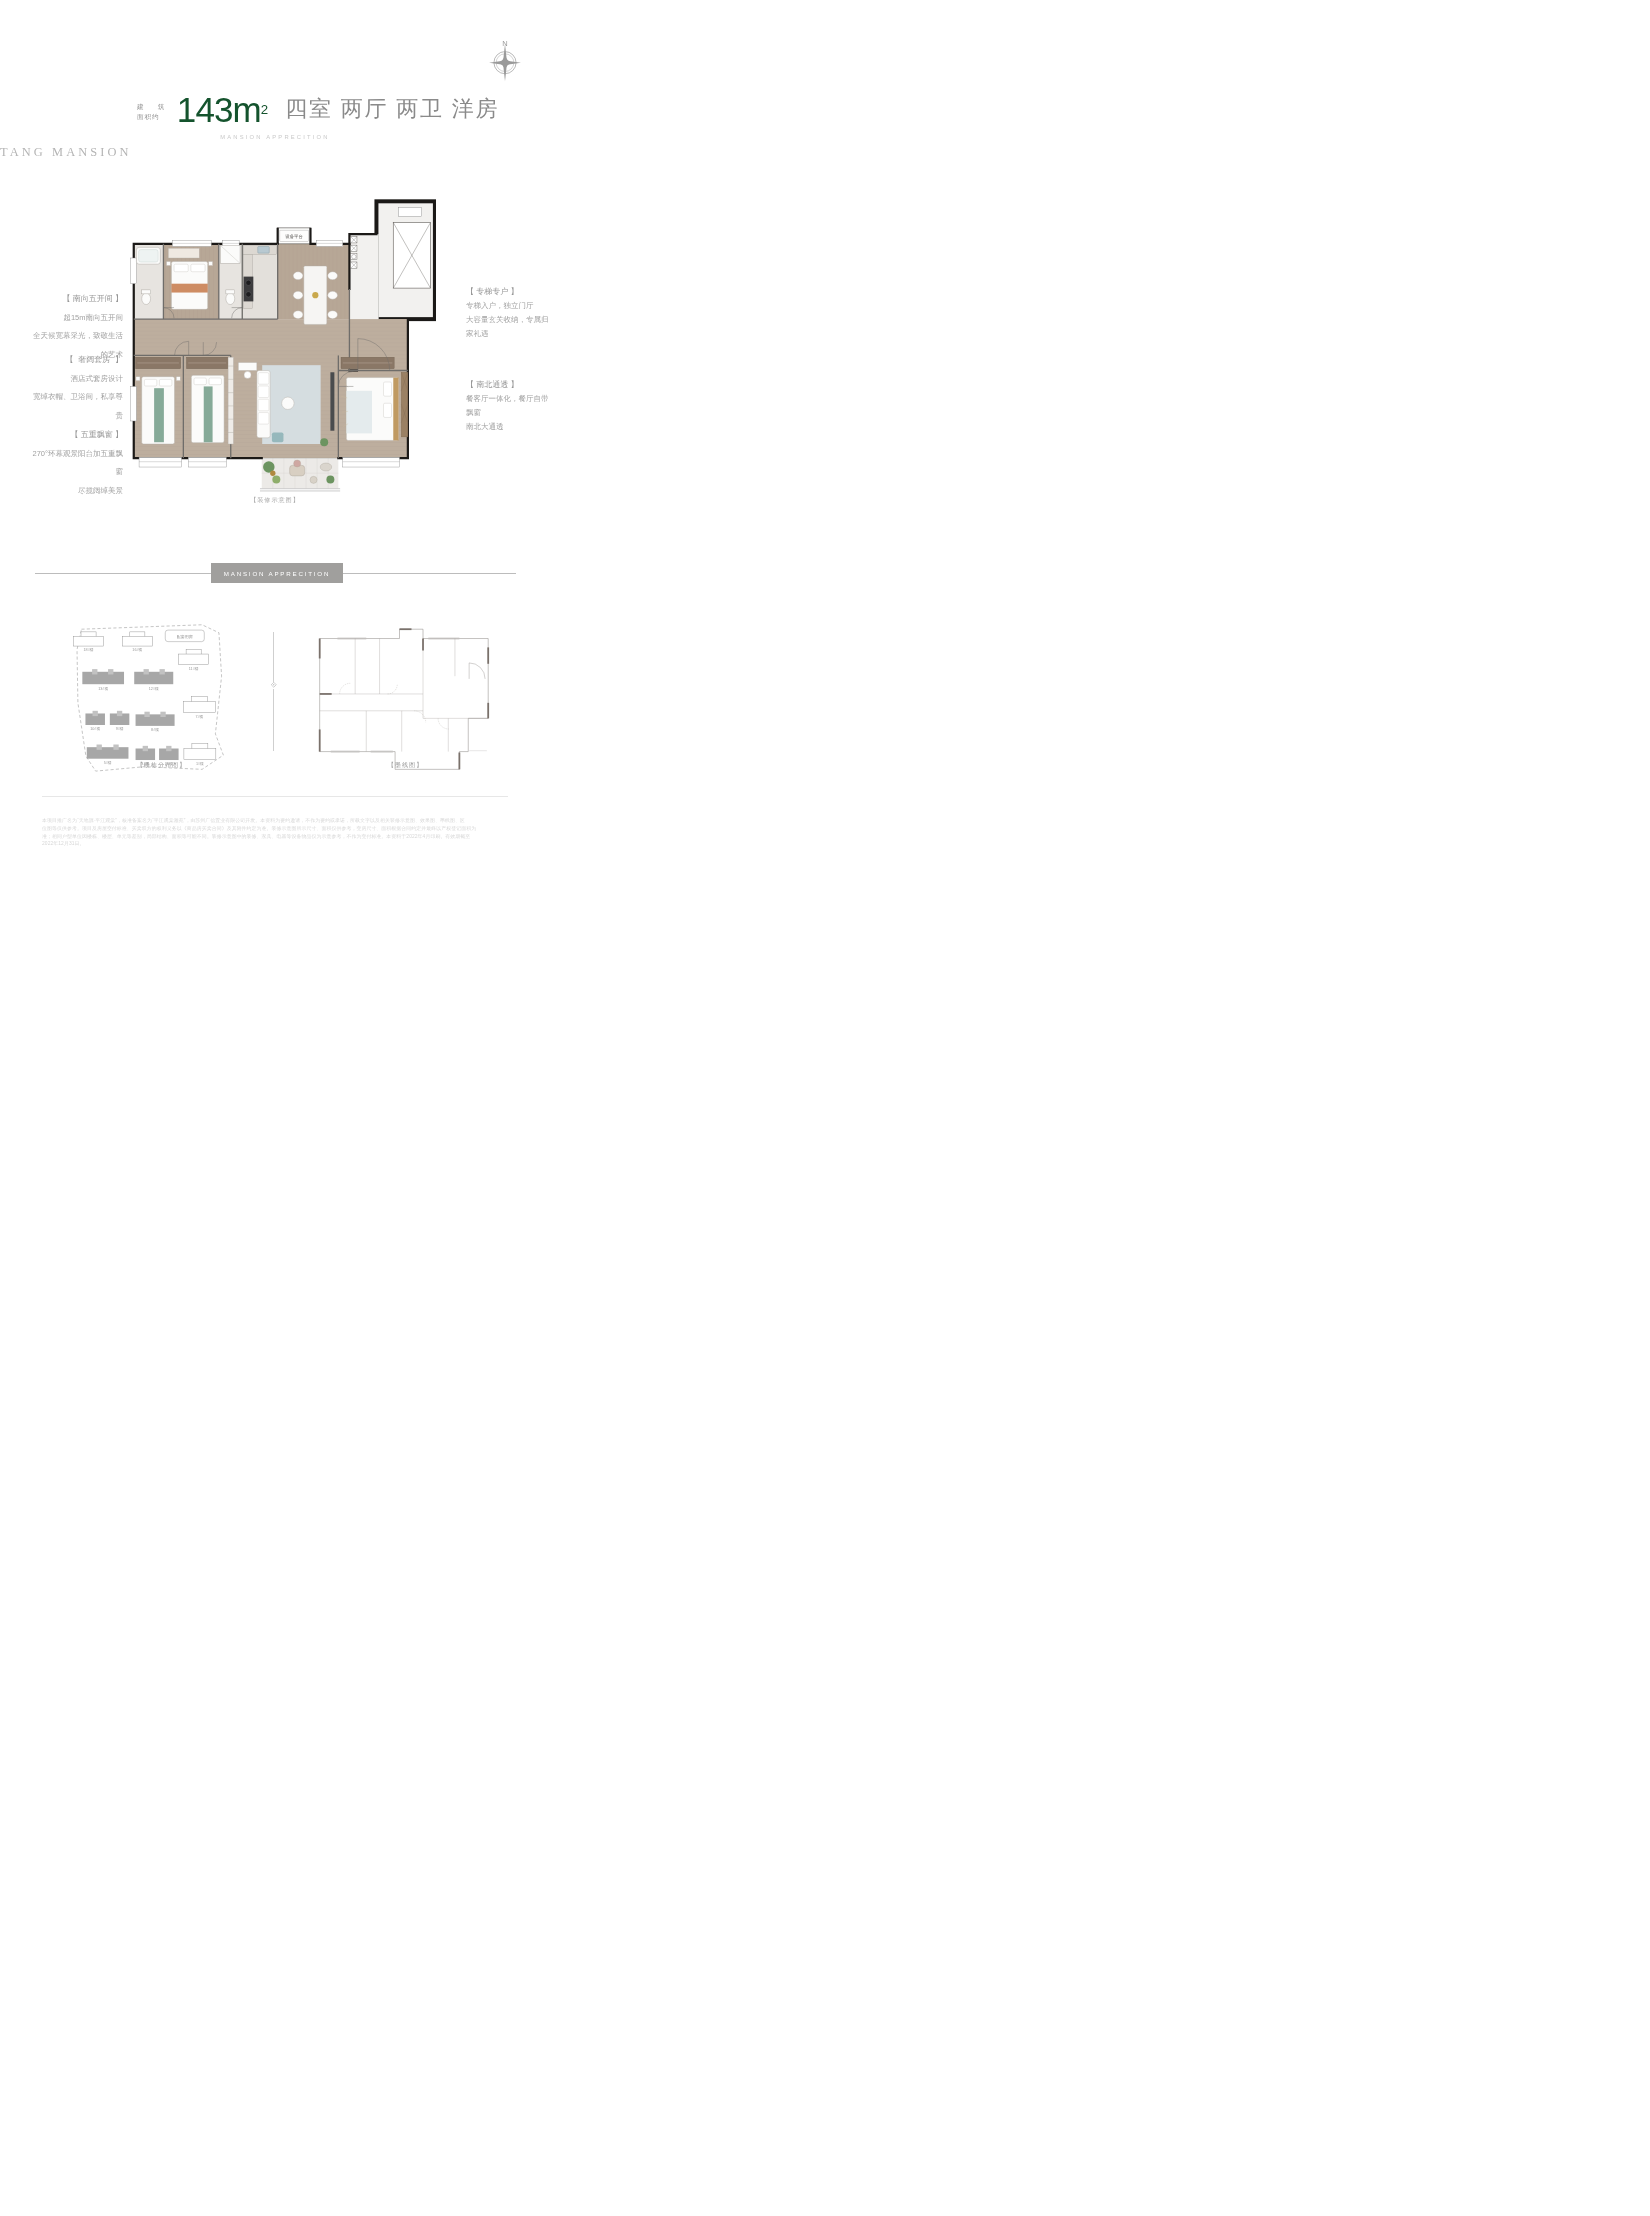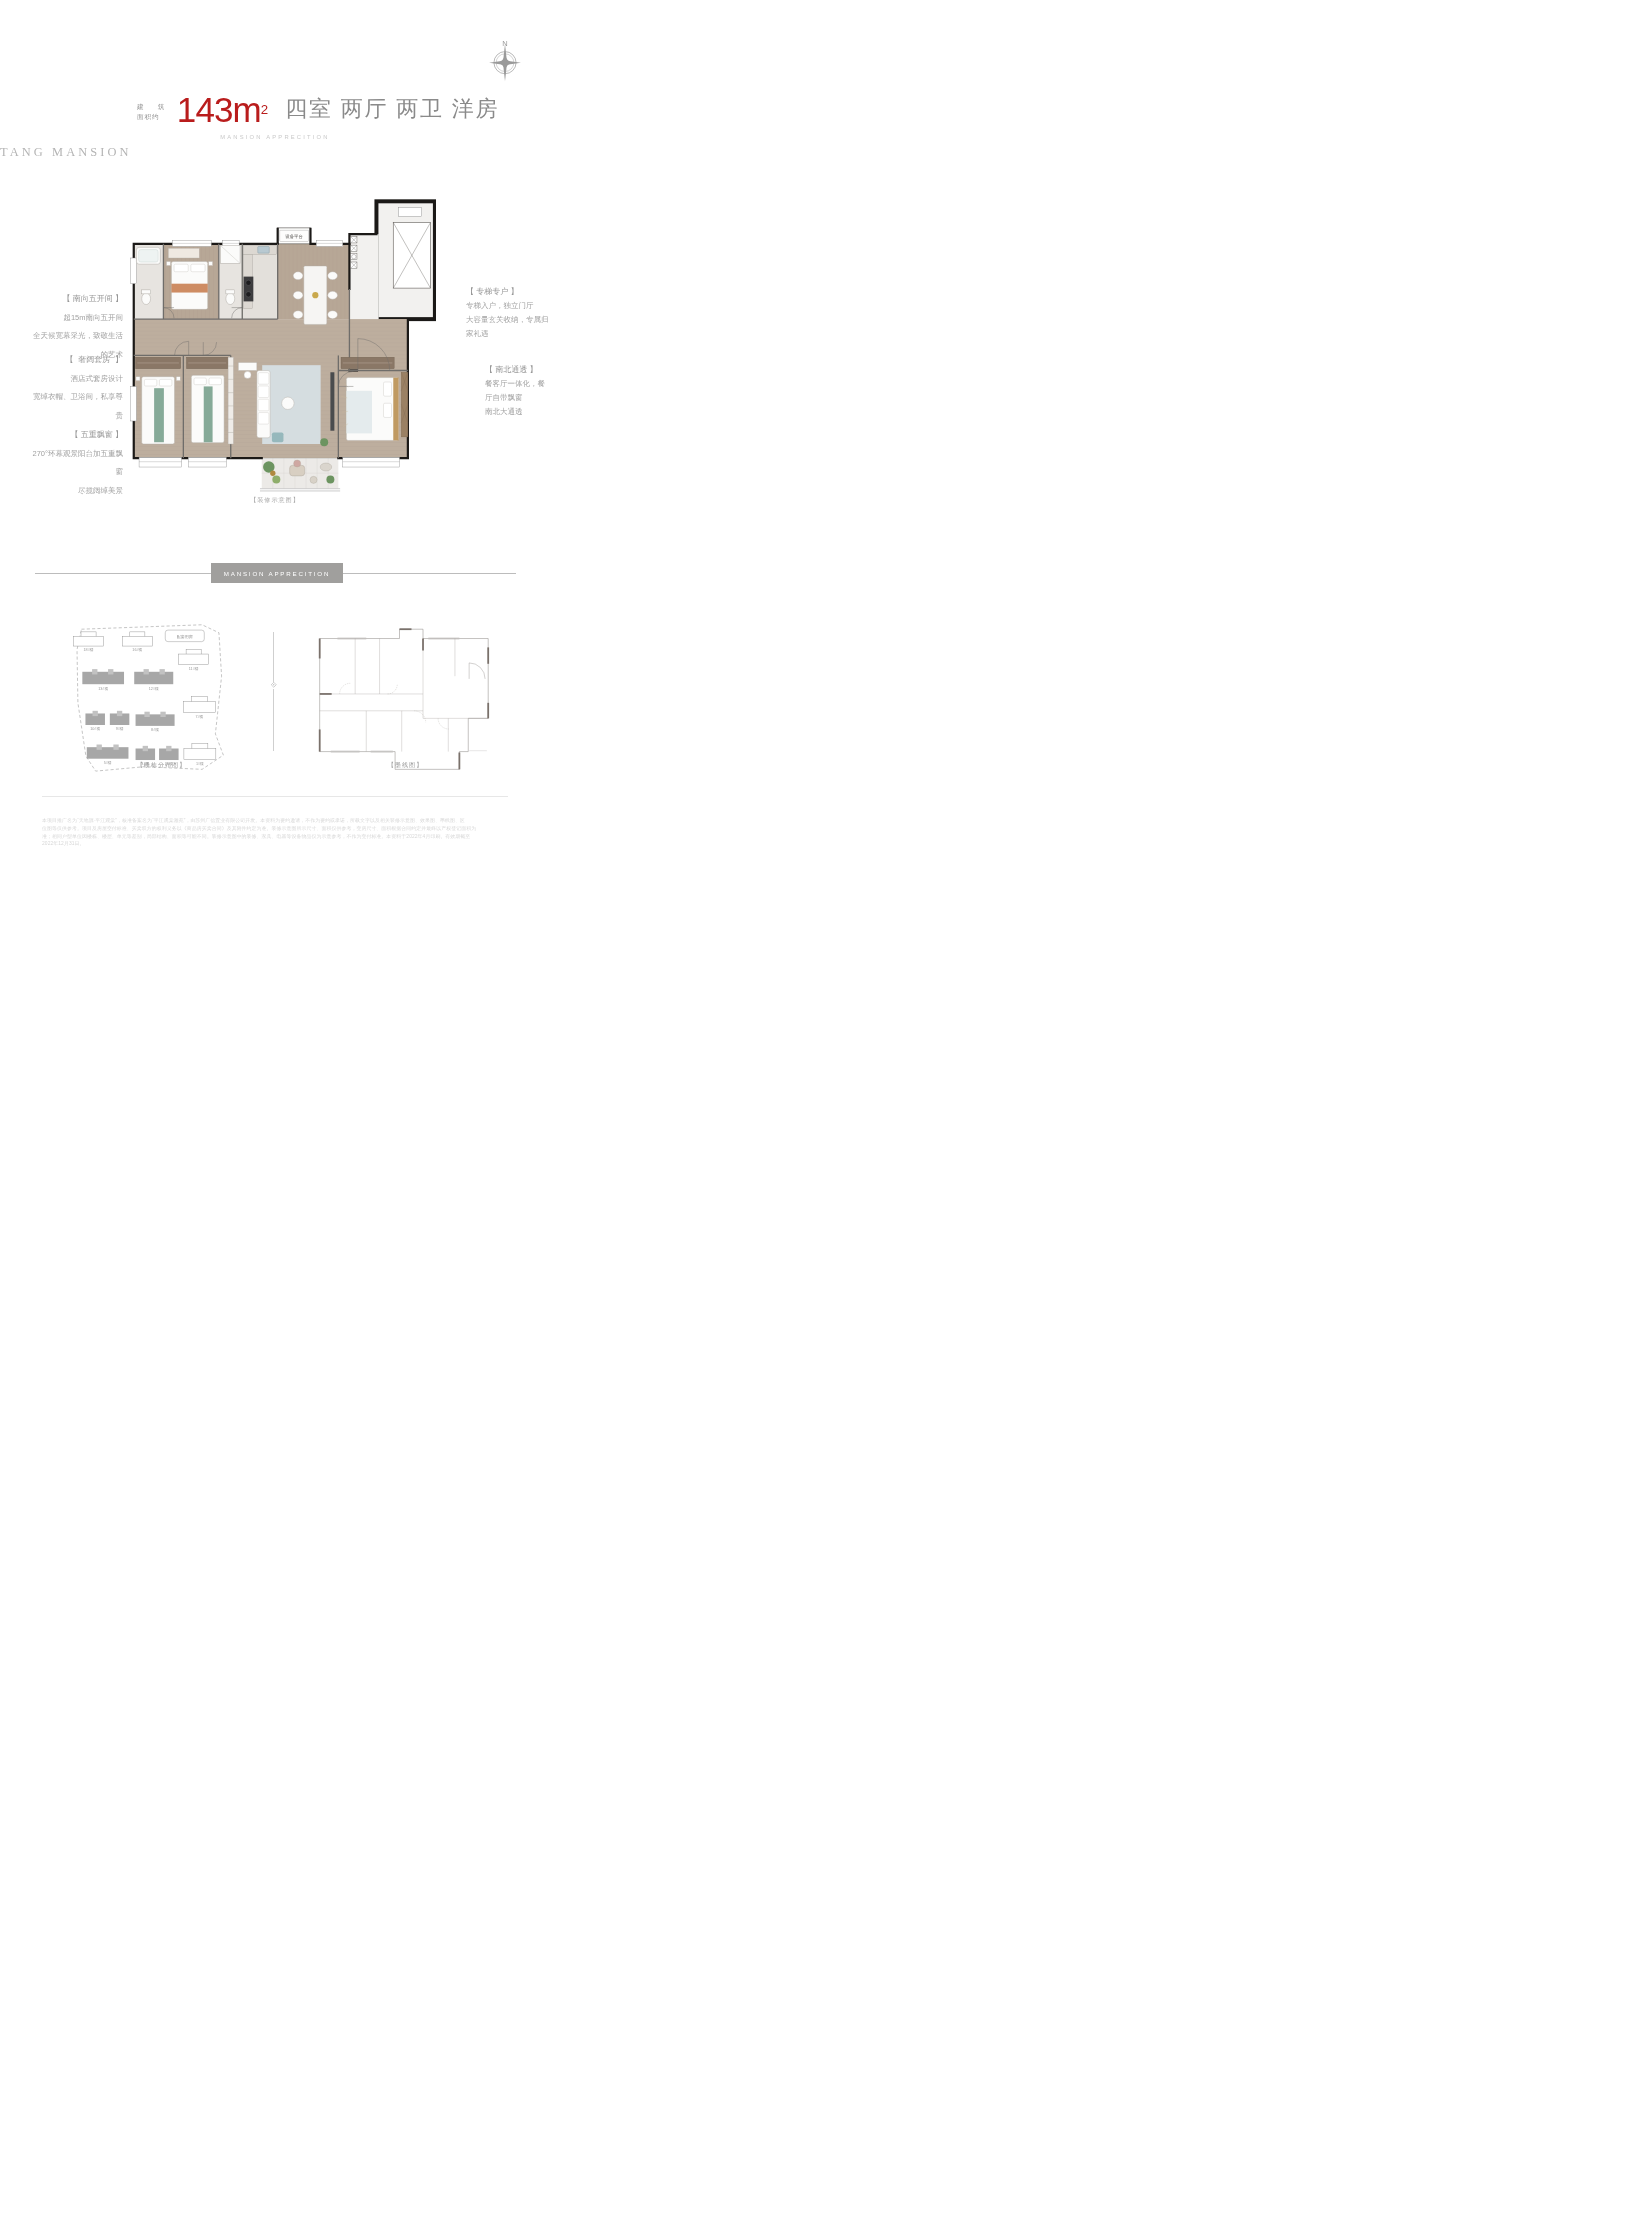--- a/index.html
+++ b/index.html
@@ -5,21 +5,21 @@
   html,body{margin:0;padding:0;background:#ffffff;}
   .page{position:relative;width:550px;height:911px;background:#fff;overflow:hidden;
         font-family:"Liberation Sans", sans-serif;}
   .abs{position:absolute;}
 
   
   .hdr-row{position:absolute;left:137px;top:94px;display:flex;align-items:flex-end;}
   .area-label{color:#8e8e8e;font-size:6.6px;line-height:9.8px;margin-right:6.2px;margin-bottom:3.5px;}
   .area-label .l1{letter-spacing:6.2px;}
   .area-label .l2{letter-spacing:0.9px;}
-  .area-number{color:#b91c1c;font-size:35px;font-weight:300;line-height:31px;letter-spacing:-0.9px;}
+  .area-number{color:#14532d;font-size:35px;font-weight:300;line-height:31px;letter-spacing:-0.9px;}
   .area-number sup{font-size:13.3px;font-weight:300;vertical-align:8px;letter-spacing:0;}
   .layout-title{color:#8a8a8a;font-size:22px;font-weight:500;line-height:25px;letter-spacing:1.8px;
                 margin-left:17px;margin-bottom:4px;}
   .series-en{position:absolute;left:0;top:134px;width:550px;text-align:center;
              color:#c9c9c9;font-size:5.8px;letter-spacing:2.2px;}
   .brand-en{position:absolute;left:0;top:145px;width:550px;text-align:left;
             color:#b4b4b4;font-size:12.4px;letter-spacing:3.1px;
             font-family:"Liberation Serif", serif;}
 
   
@@ -317,21 +317,21 @@
     <div class="t">【 五重飘窗 】</div>
     <div>270°环幕观景阳台加五重飘窗</div>
     <div>尽揽阔绰美景</div>
   </div>
 
   <div class="ann ann-right" style="top:285px;">
     <div class="t">【 专梯专户 】</div>
     <div>专梯入户，独立门厅</div>
     <div>大容量玄关收纳，专属归家礼遇</div>
   </div>
-  <div class="ann ann-right" style="top:363px;margin-left:19px;">
+  <div class="ann ann-right" style="top:378px;">
     <div class="t">【 南北通透 】</div>
     <div>餐客厅一体化，餐厅自带飘窗</div>
     <div>南北大通透</div>
   </div>
 
   <div class="divider-line"></div>
   <div class="divider-badge">MANSION APPRECITION</div>
 
   <svg class="abs" style="left:69px;top:623px;" width="185" height="153" viewBox="0 0 417 345">
     <path d="M28,14 L300,4 L338,22 L344,120 L330,250 L348,298 L300,330 L170,324 L60,334 L38,300 L20,180 L18,60 Z" fill="none" stroke="#9a9a9a" stroke-width="1.3" stroke-dasharray="7 5" stroke-linejoin="round"></path>

